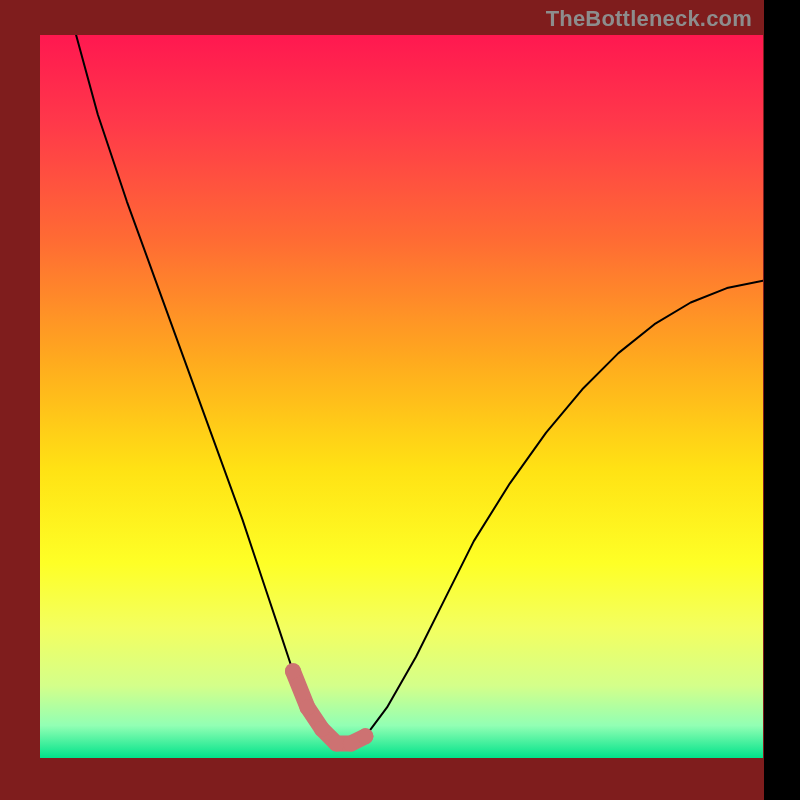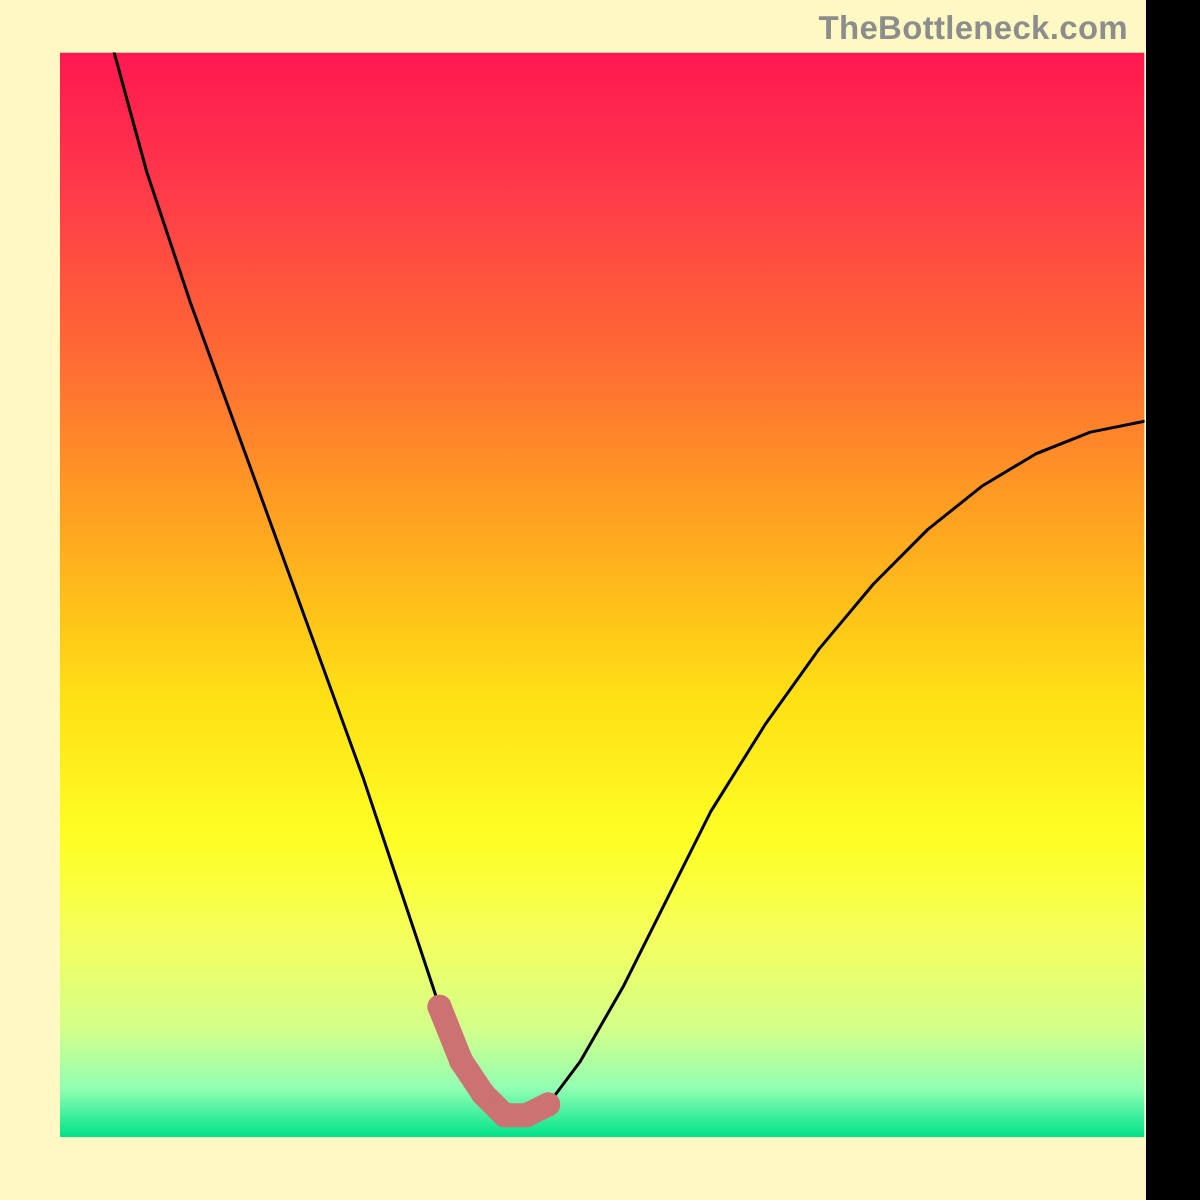--- a/index.html
+++ b/index.html
@@ -9,21 +9,21 @@
     height: 800px;
     background: #000;
     overflow: hidden;
   }
   .frame {
     position: absolute;
     left: 0;
     top: 0;
     width: 764px;
     height: 800px;
-    background: #fef9c3;
+    background: #7f1d1d;
   }
   .watermark {
     position: absolute;
     top: 6px;
     right: 12px;
     font-family: Arial, Helvetica, sans-serif;
     font-size: 22px;
     font-weight: 600;
     color: #8d8d8d;
     letter-spacing: 0.2px;

